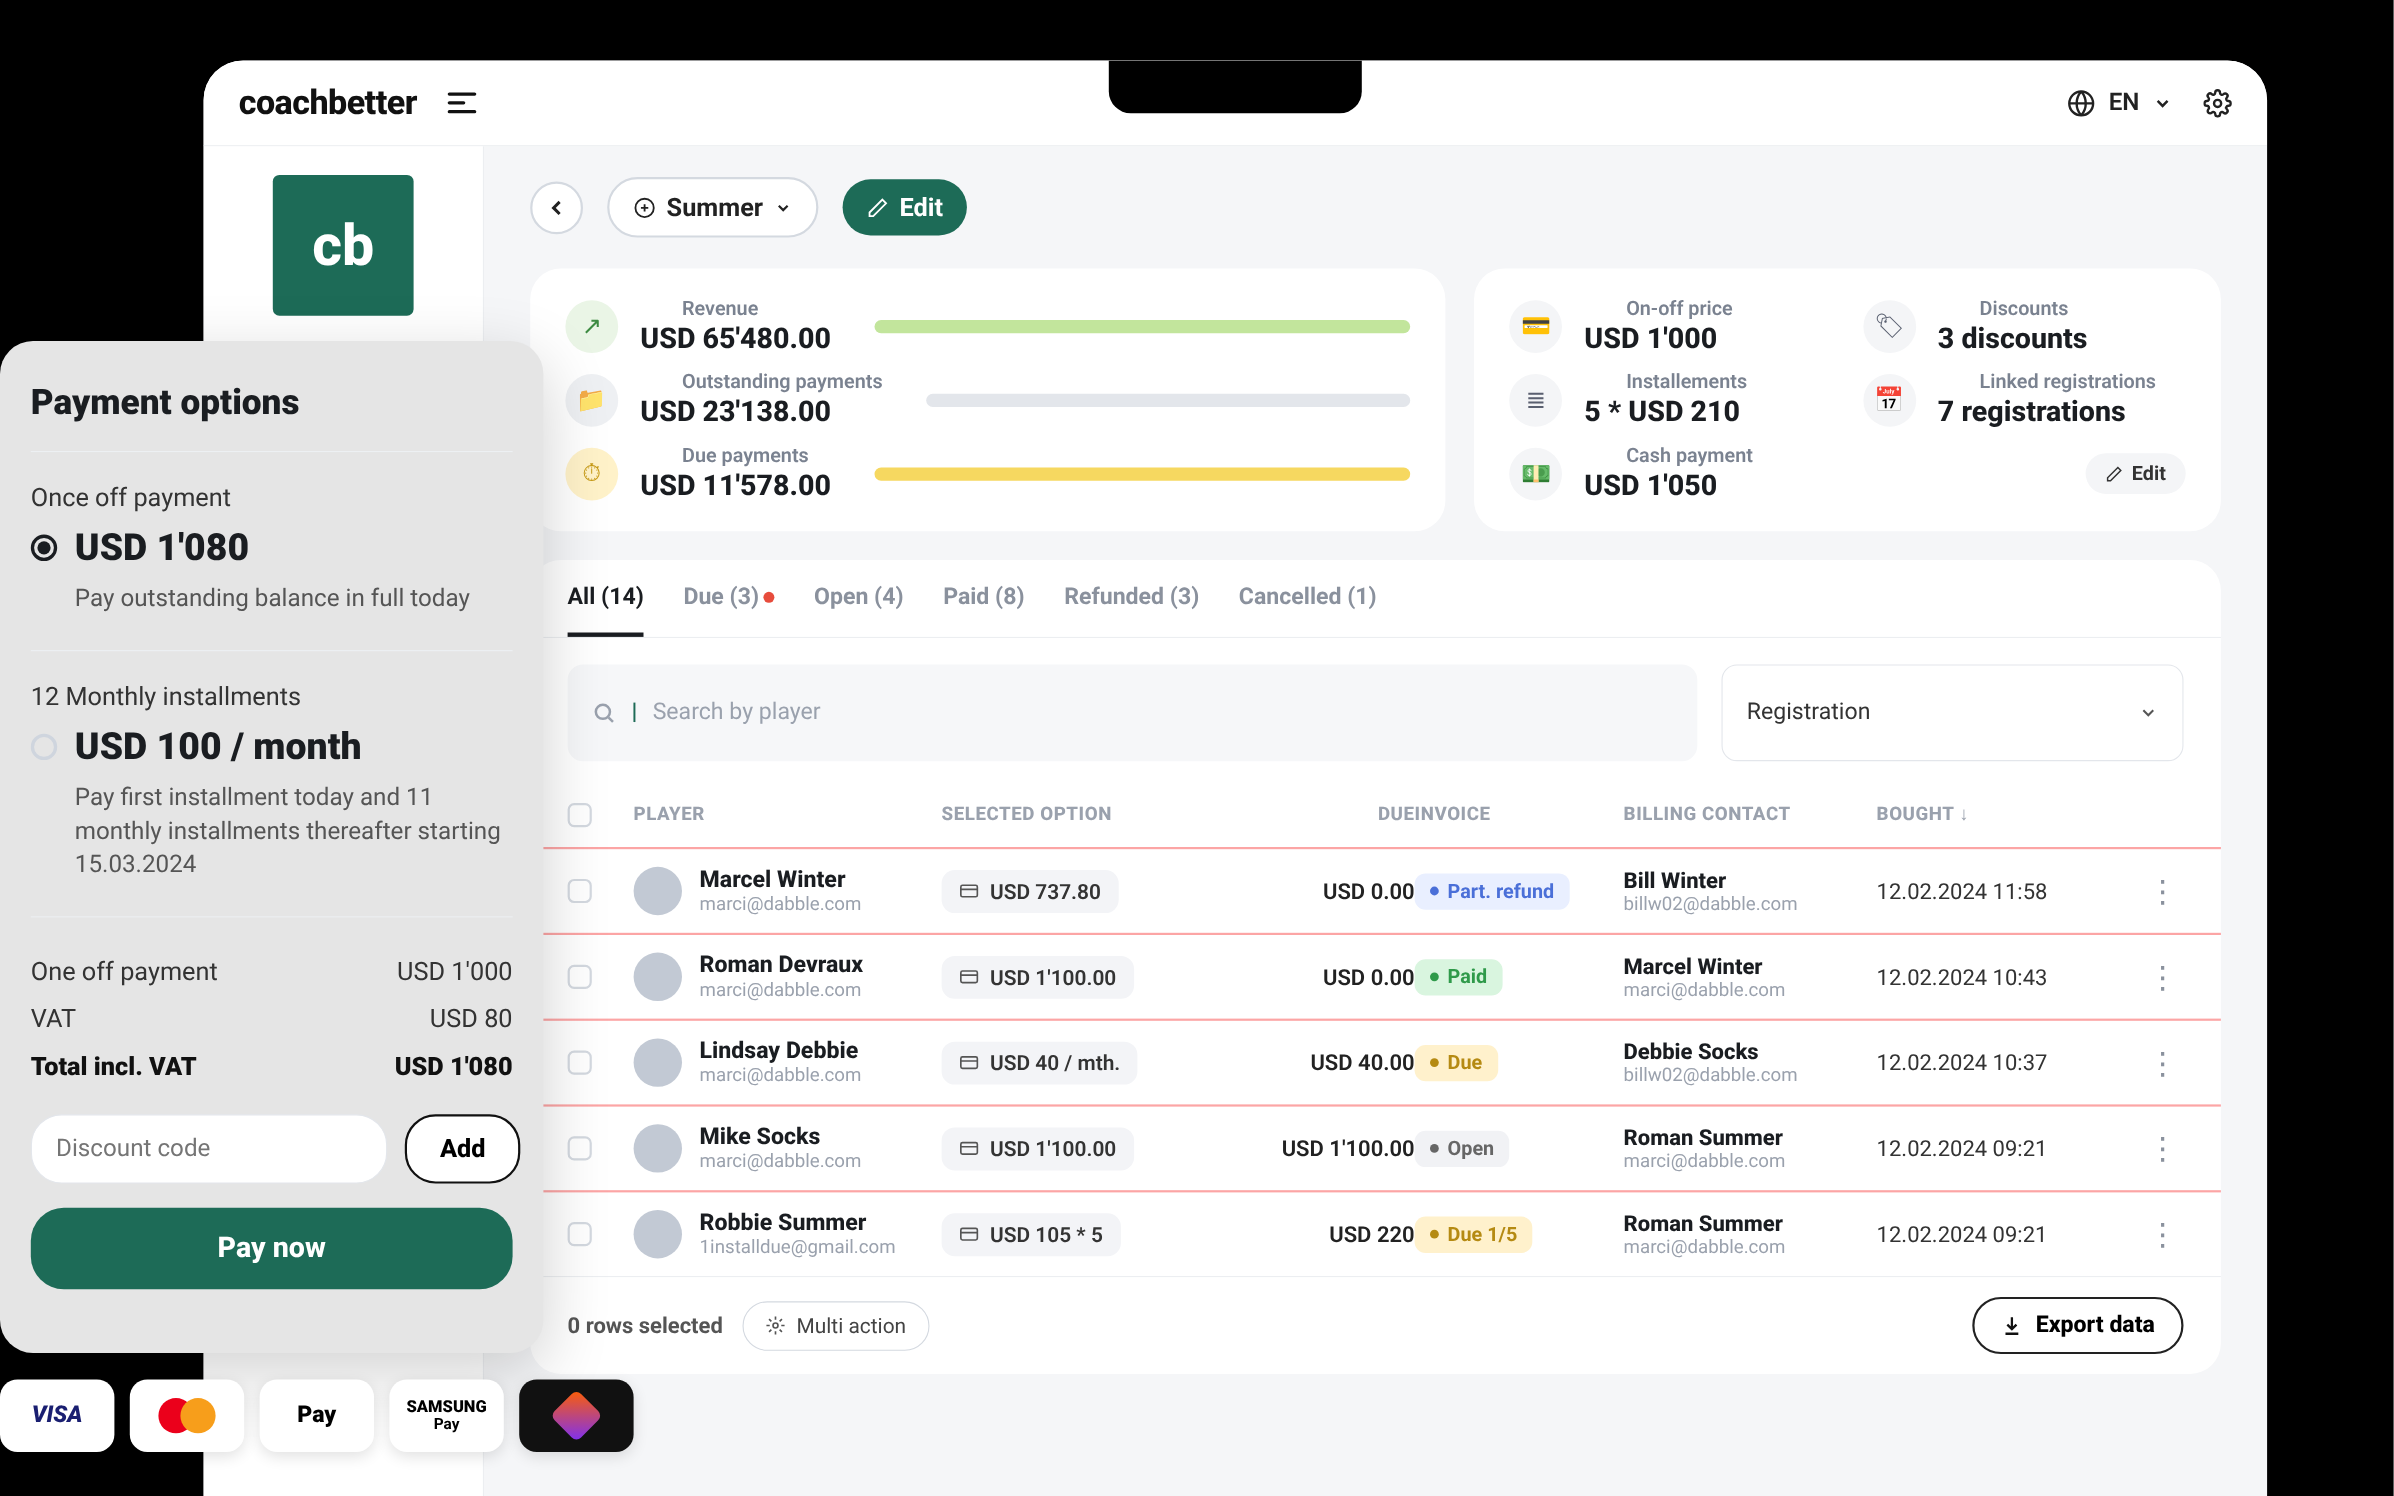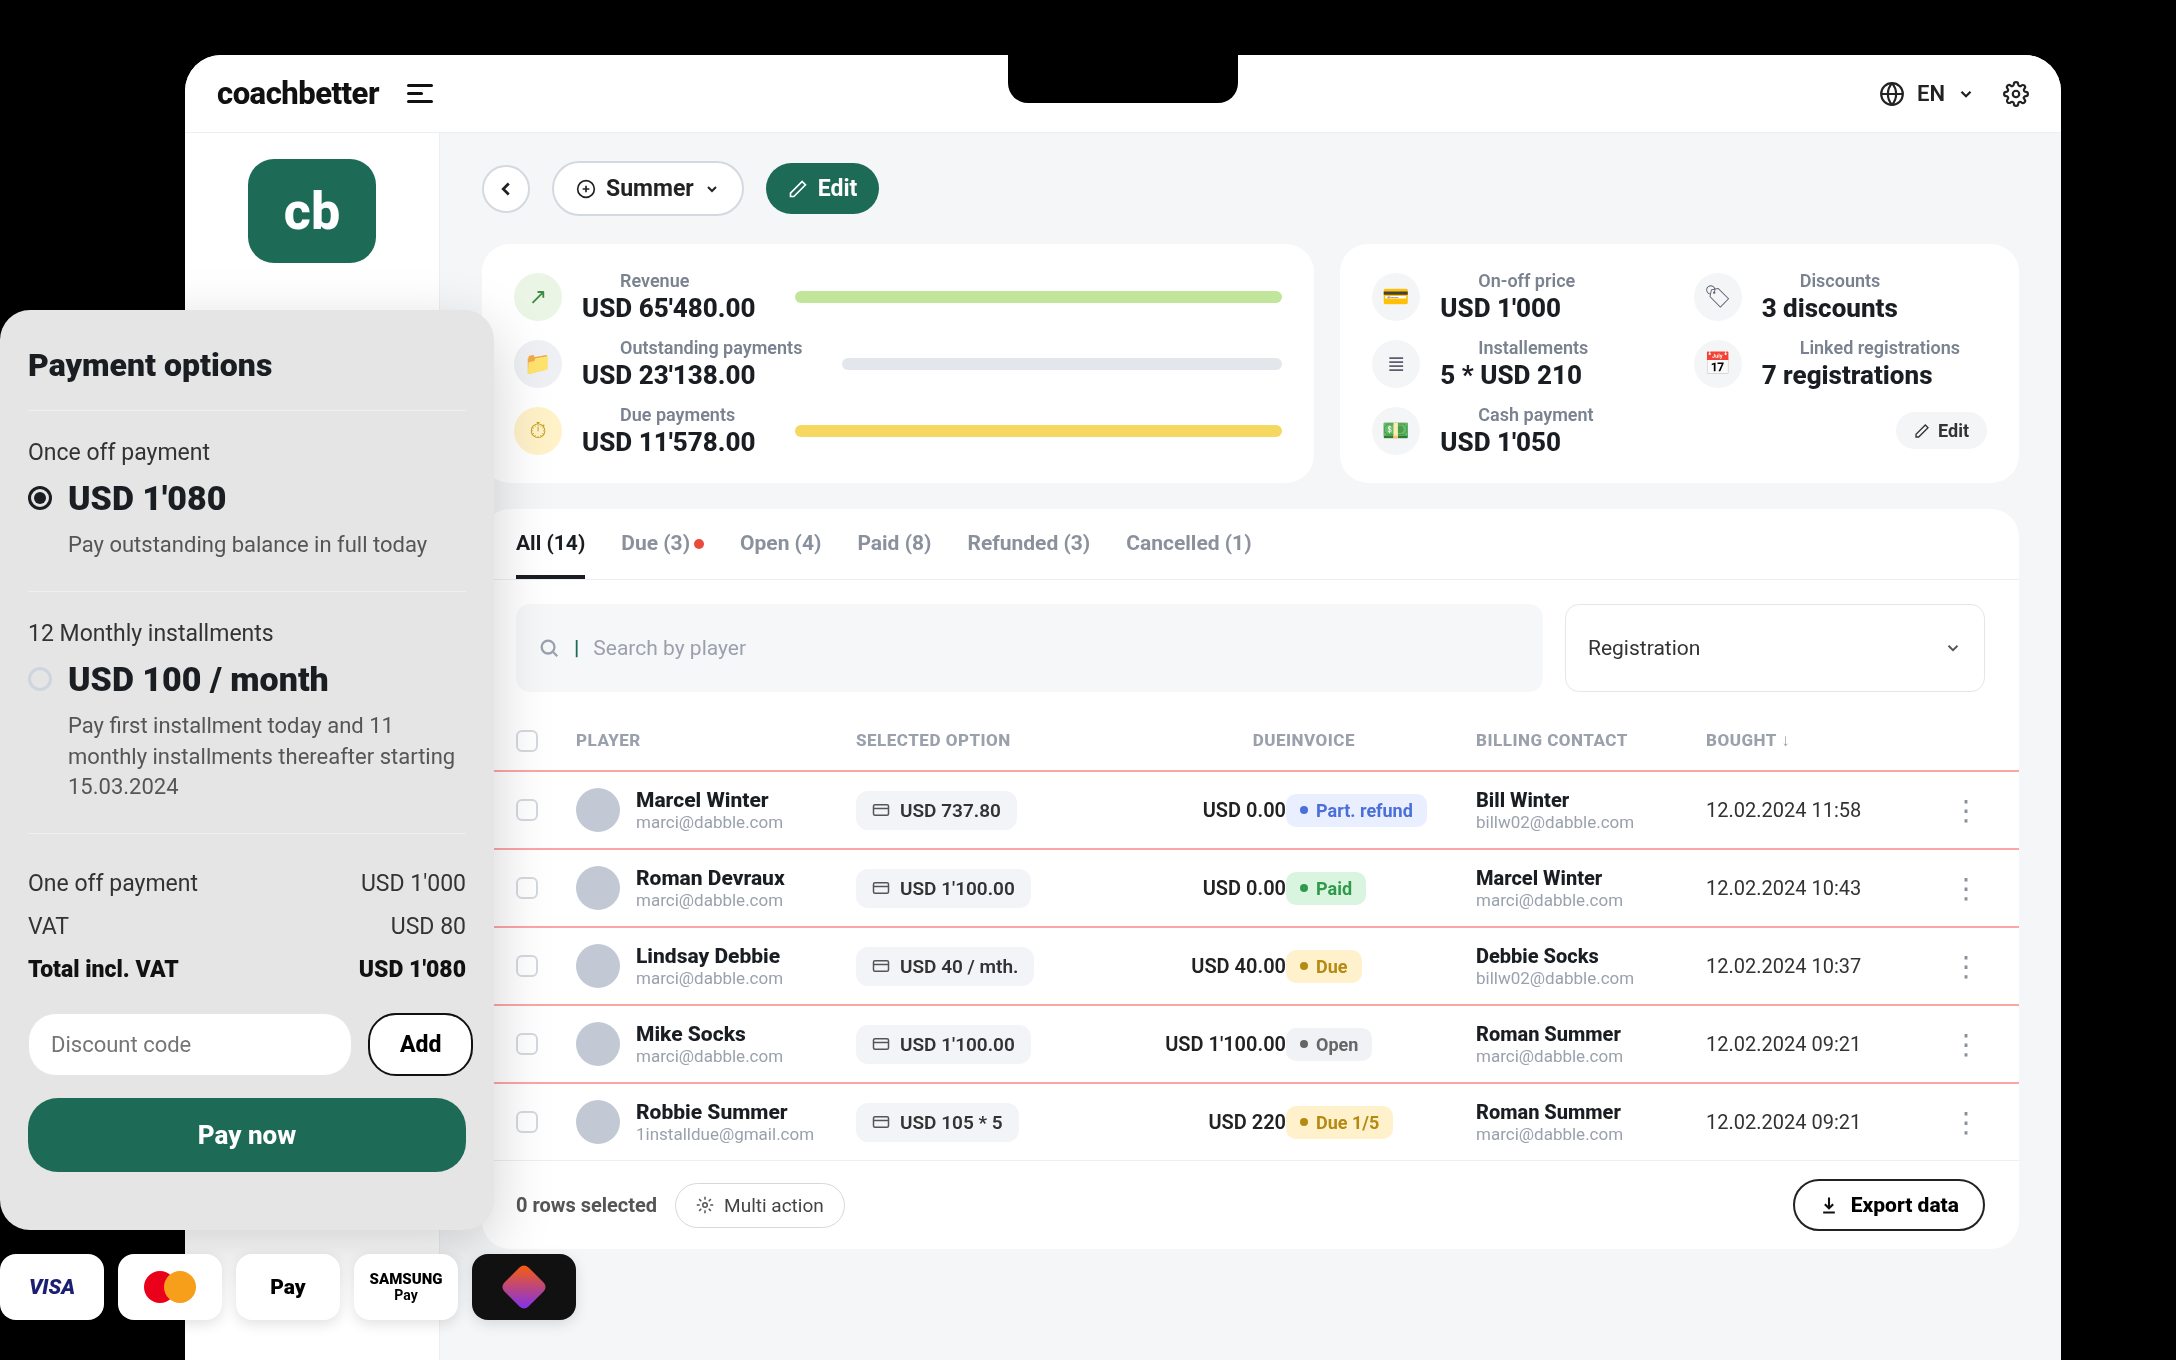--- a/index.html
+++ b/index.html
@@ -36,21 +36,21 @@
 .hamburger span:nth-child(2) { width: 16px; }
 .topbar-spacer { flex: 1; }
 .lang { display: flex; align-items: center; gap: 12px; font-size: 22px; color: #222; font-weight: 600; }
 .globe-icon, .gear-icon-top { width: 26px; height: 26px; }
 
 .sidebar {
   position: absolute; top: 78px; left: 0; width: 255px; bottom: 0;
   background: #fff; border-right: 1px solid #eceef1;
   display: flex; flex-direction: column; align-items: center; padding-top: 26px;
 }
-.sidebar-logo { width: 128px; height: 104px; background: #1d6b57; border-radius: 26px; display:flex; align-items:center; justify-content:center; color:#fff; font-weight:800; font-size:52px; }
+.sidebar-logo { width: 128px; height: 128px; background: #1d6b57; border-radius: 6px; display:flex; align-items:center; justify-content:center; color:#fff; font-weight:800; font-size:52px; }
 
 .main {
   position: absolute; top: 78px; left: 255px; right: 0; bottom: 0;
   padding: 28px 42px;
   overflow: hidden;
 }
 .page-header { display: flex; align-items: center; gap: 22px; margin-bottom: 28px; }
 .back-btn { width: 48px; height: 48px; border-radius: 50%; border: 2px solid #d4d9e0; background:#fff; display:flex; align-items:center; justify-content:center; font-size:26px; cursor:pointer; }
 .page-title { font-size: 32px; font-weight: 800; color: #1a1d21; flex: 1; }
 .btn { padding: 12px 22px; border-radius: 28px; font-size: 23px; font-weight: 700; display:flex; align-items:center; gap:10px; cursor:pointer; }

